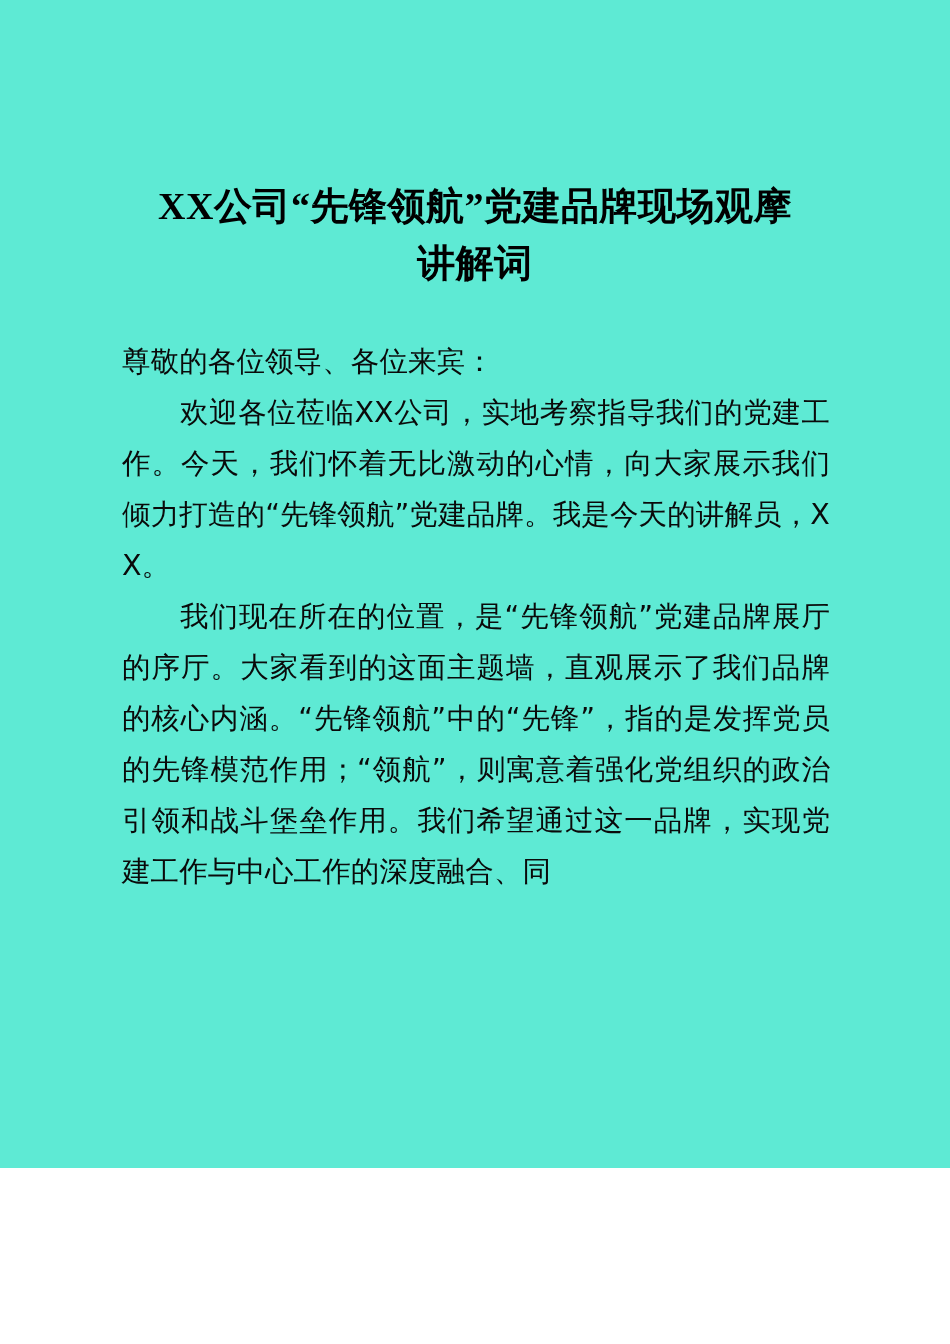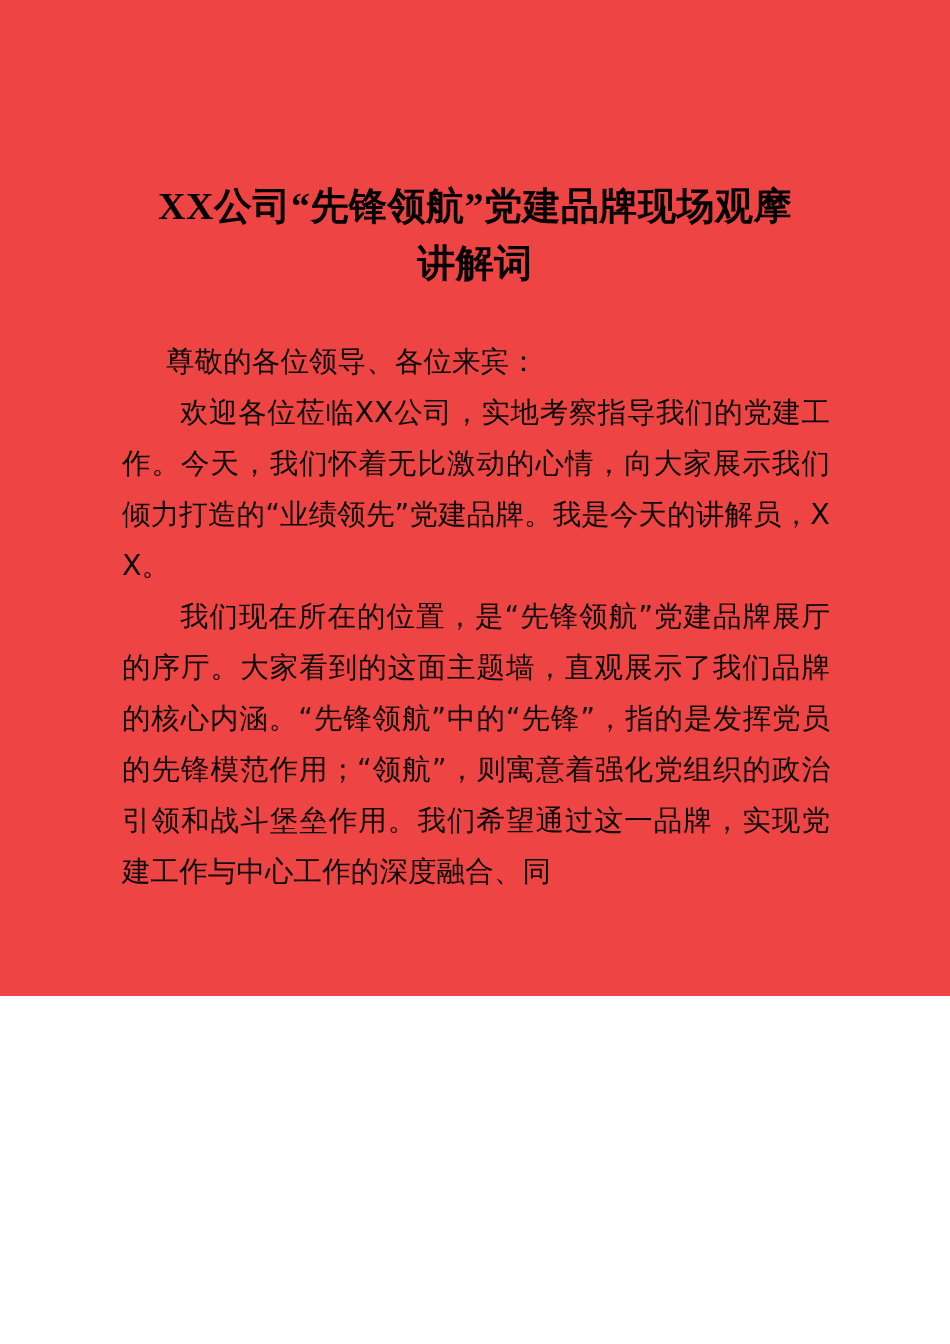--- a/index.html
+++ b/index.html
@@ -4,22 +4,22 @@
 <style>
   html, body {
     margin: 0;
     padding: 0;
     background: #ffffff;
   }
 
   .page {
     position: relative;
     width: 950px;
-    height: 996px;
-    background: #ef4444;
+    height: 1168px;
+    background: #5eead4;
     margin: 0 auto;
     overflow: hidden;
     box-sizing: border-box;
   }
 
   
   .doc-title {
     position: absolute;
     left: 122px;
     top: 178px;
@@ -53,21 +53,20 @@
     letter-spacing: 0.1px;
     word-break: break-all;
   }
 
   .para.indent {
     text-indent: 58px;
   }
 
   .para.flush {
     text-indent: 0;
-    margin-left: 44px;
   }
 
   
   .page-footer {
     position: absolute;
     left: 0;
     top: 1240px;
     width: 950px;
     text-align: center;
     font-family: "Liberation Serif", "DejaVu Serif", serif;
@@ -82,21 +81,21 @@
 <div class="page">
 
   <div class="doc-title">XX公司“先锋领航”党建品牌现场观摩
 讲解词</div>
 
   <div class="body-block">
 
     <p class="para flush">尊敬的各位领导、各位来宾：</p>
 
 
-    <p class="para indent">欢迎各位莅临XX公司，实地考察指导我们的党建工作。今天，我们怀着无比激动的心情，向大家展示我们倾力打造的“业绩领先”党建品牌。我是今天的讲解员，XX。</p>
+    <p class="para indent">欢迎各位莅临XX公司，实地考察指导我们的党建工作。今天，我们怀着无比激动的心情，向大家展示我们倾力打造的“先锋领航”党建品牌。我是今天的讲解员，XX。</p>
 
 
     <p class="para indent">我们现在所在的位置，是“先锋领航”党建品牌展厅的序厅。大家看到的这面主题墙，直观展示了我们品牌的核心内涵。“先锋领航”中的“先锋”，指的是发挥党员的先锋模范作用；“领航”，则寓意着强化党组织的政治引领和战斗堡垒作用。我们希望通过这一品牌，实现党建工作与中心工作的深度融合、同</p>
 
   </div>
 
   <div class="page-footer">— 1 —</div>
 
 </div>
 

